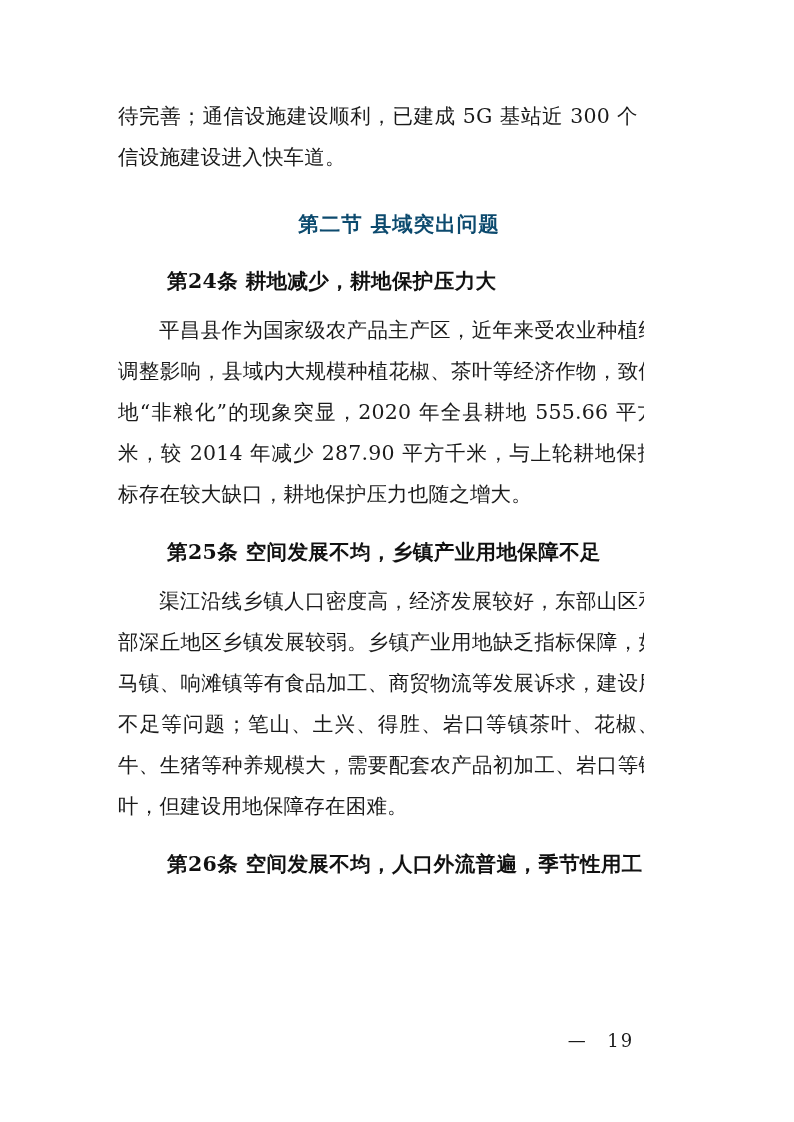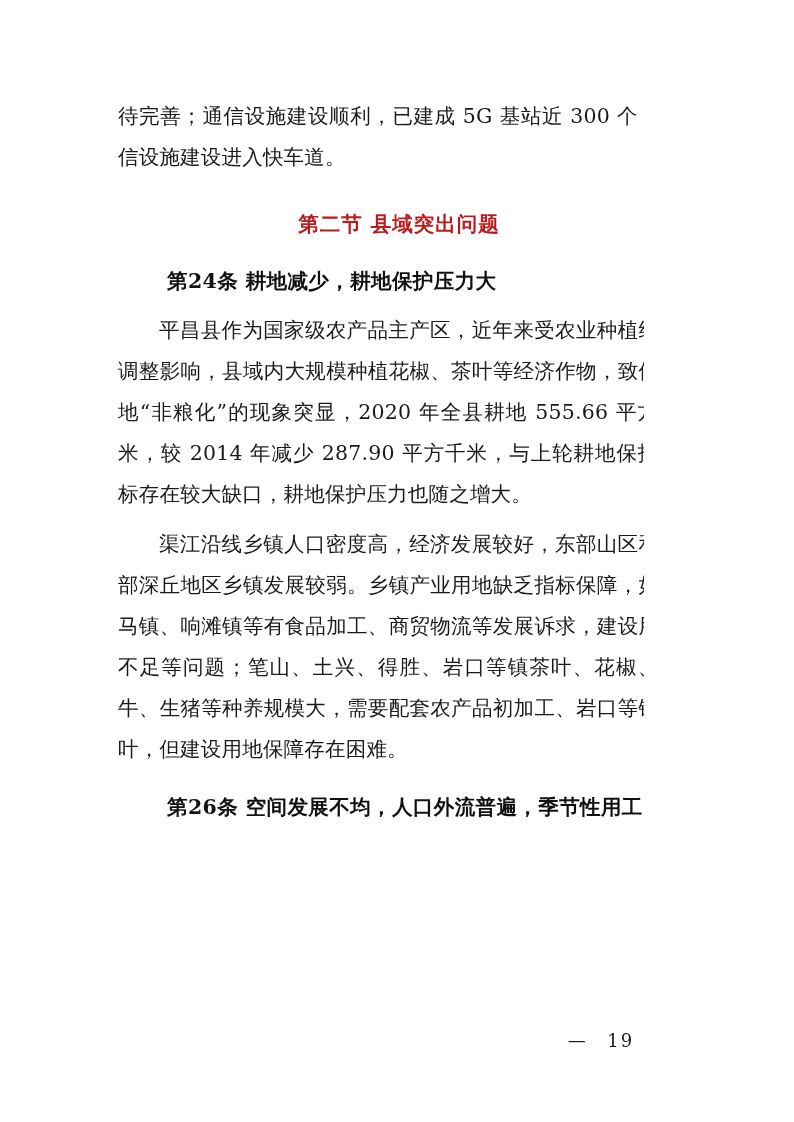--- a/index.html
+++ b/index.html
@@ -43,21 +43,21 @@
   .section-heading {
     font-family: "DejaVu Serif", serif;
     font-size: 20.5px;
     line-height: 41px;
     font-weight: bold;
     text-align: center;
     margin: 0;
     padding-top: 26px;
     padding-bottom: 8px;
     letter-spacing: 1px;
-    color: #b91c1c;
+    color: #0c4a6e;
   }
   .article-heading {
     font-family: "DejaVu Serif", serif;
     font-size: 20.5px;
     line-height: 41px;
     font-weight: bold;
     margin: 8px;
     text-indent: 41px;
     letter-spacing: 0.4px;
     color: #111111;
@@ -99,20 +99,21 @@
     <p class="body-text">待完善；通信设施建设顺利，已建成 5G 基站近 300 个，通信设施建设进入快车道。</p>
 
     <h2 class="section-heading">第二节 县域突出问题</h2>
 
     <h3 class="article-heading">第24条 耕地减少，耕地保护压力大</h3>
 
     <p class="body-text indent2">平昌县作为国家级农产品主产区，近年来受农业种植结构调整影响，县域内大规模种植花椒、茶叶等经济作物，致使耕地“非粮化”的现象突显，2020 年全县耕地 555.66 平方千米，较 2014 年减少 287.90 平方千米，与上轮耕地保护目标存在较大缺口，耕地保护压力也随之增大。</p>
 
     <div class="spacer-sm"></div>
 
+    <h3 class="article-heading">第25条 空间发展不均，乡镇产业用地保障不足</h3>
 
     <p class="body-text indent2">渠江沿线乡镇人口密度高，经济发展较好，东部山区和西部深丘地区乡镇发展较弱。乡镇产业用地缺乏指标保障，如驷马镇、响滩镇等有食品加工、商贸物流等发展诉求，建设用地不足等问题；笔山、土兴、得胜、岩口等镇茶叶、花椒、肉牛、生猪等种养规模大，需要配套农产品初加工、岩口等镇茶叶，但建设用地保障存在困难。</p>
 
     <div class="spacer-sm"></div>
 
     <h3 class="article-heading">第26条 空间发展不均，人口外流普遍，季节性用工</h3>
 
 
 
   </div>

